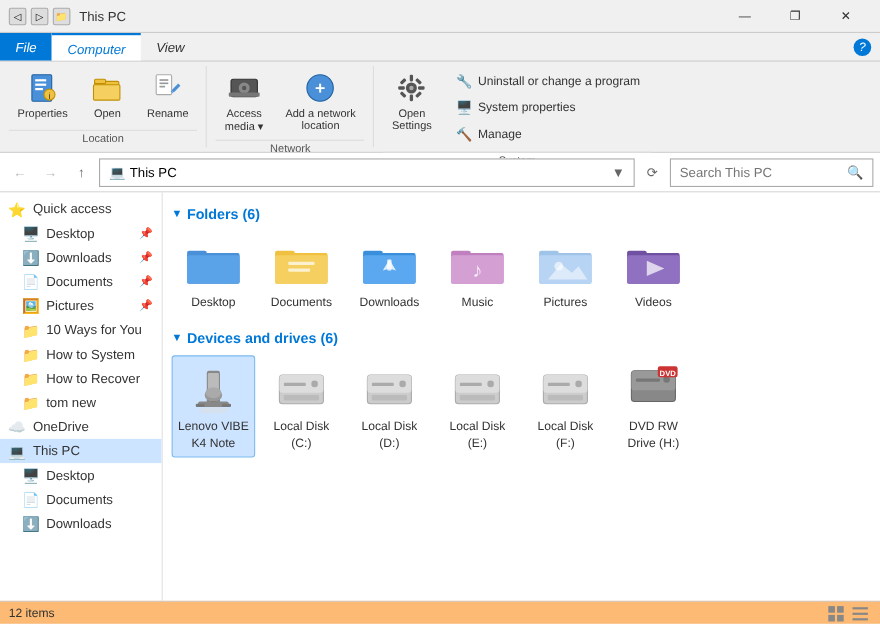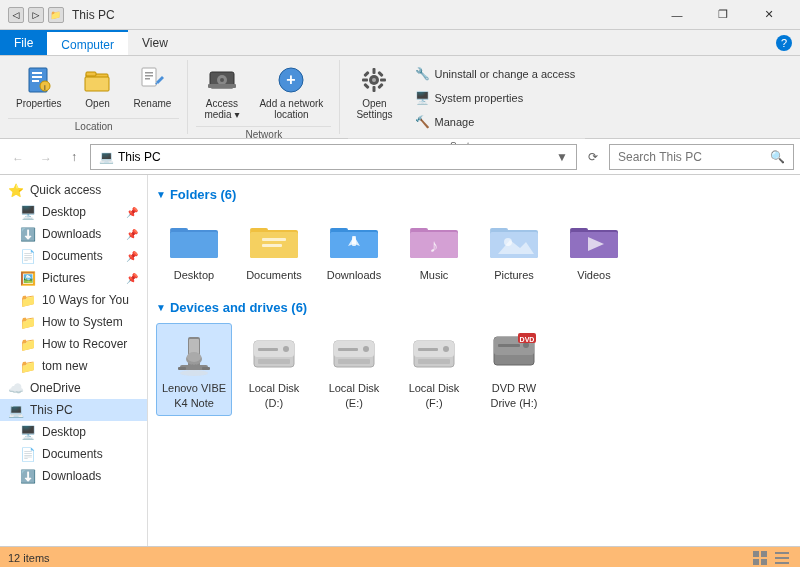--- a/index.html
+++ b/index.html
@@ -8,21 +8,21 @@
     
     .title-bar { background: #f0f0f0; height: 30px; display: flex; align-items: center; padding: 0 8px; border-bottom: 1px solid #ccc; }
     .title-bar-icons { display: flex; gap: 4px; align-items: center; margin-right: 8px; }
     .title-icon { width: 16px; height: 16px; background: #ddd; border: 1px solid #aaa; border-radius: 2px; display: flex; align-items: center; justify-content: center; font-size: 9px; }
     .title-text { flex: 1; font-size: 12px; color: #333; }
     .win-controls { display: flex; gap: 0; margin-left: auto; }
     .win-btn { width: 46px; height: 30px; display: flex; align-items: center; justify-content: center; cursor: pointer; font-size: 11px; color: #333; }
 
     
     .ribbon { background: #f0f0f0; border-bottom: 1px solid #ccc; }
-    .ribbon-tabs { display: flex; height: 26px; border-bottom: 1px solid #ccc; }
+    .ribbon-tabs { display: flex; height: 26px; border-bottom: 1px solid #ccc; font-style: italic; }
     .ribbon-tab { padding: 0 14px; line-height: 26px; cursor: pointer; font-size: 12px; color: #333; }
     .ribbon-tab.active { background: white; color: #0078d7; border-top: 2px solid #0078d7; }
     .ribbon-tab.file { background: #0078d7; color: white; padding: 0 14px; }
 
     .ribbon-content { display: flex; height: 82px; align-items: stretch; padding: 4px 0; }
     .ribbon-group { display: flex; flex-direction: column; align-items: stretch; border-right: 1px solid #ddd; padding: 0 8px; }
     .ribbon-group-items { display: flex; flex: 1; align-items: flex-start; gap: 4px; }
     .ribbon-group-label { text-align: center; font-size: 10px; color: #555; padding: 2px 0; border-top: 1px solid #ddd; margin-top: 2px; }
     .ribbon-btn { display: flex; flex-direction: column; align-items: center; padding: 4px 8px; cursor: pointer; border-radius: 3px; min-width: 44px; }
     .ribbon-btn .icon { width: 32px; height: 32px; display: flex; align-items: center; justify-content: center; font-size: 24px; }
@@ -184,21 +184,21 @@
                 <rect x="7" y="19" width="3" height="6" rx="1" transform="rotate(-45 8.5 22)"></rect>
                 <rect x="21" y="7" width="3" height="6" rx="1" transform="rotate(-45 22.5 10)"></rect>
               </g>
             </svg>
           </div>
           <div class="label">Open<br>Settings</div>
         </div>
         <div class="ribbon-btn-small" style="display:flex;flex-direction:column;justify-content:center;gap:4px;padding:4px;">
           <div class="ribbon-btn-sm">
             <div class="sm-icon">🔧</div>
-            <span>Uninstall or change a access</span>
+            <span>Uninstall or change a program</span>
           </div>
           <div class="ribbon-btn-sm">
             <div class="sm-icon">🖥️</div>
             <span>System properties</span>
           </div>
           <div class="ribbon-btn-sm">
             <div class="sm-icon">🔨</div>
             <span>Manage</span>
           </div>
         </div>
@@ -392,20 +392,32 @@
             <ellipse cx="24" cy="30" rx="8" ry="6" fill="#999"></ellipse>
             <ellipse cx="24" cy="28" rx="7" ry="5" fill="#aaa"></ellipse>
             <rect x="10" y="36" width="28" height="5" rx="2" fill="#888"></rect>
             <rect x="8" y="38" width="8" height="3" rx="1" fill="#777"></rect>
             <rect x="32" y="38" width="8" height="3" rx="1" fill="#777"></rect>
           </svg>
         </div>
         <div class="fi-label">Lenovo VIBE K4 Note</div>
       </div>
 
+      <div class="file-item">
+        <div class="fi-icon">
+          <svg width="48" height="40" viewBox="0 0 48 40">
+            <rect x="4" y="8" width="40" height="26" rx="3" fill="#ccc" stroke="#aaa" stroke-width="1"></rect>
+            <rect x="4" y="8" width="40" height="16" rx="3" fill="#ddd"></rect>
+            <rect x="8" y="15" width="20" height="3" rx="1" fill="#aaa"></rect>
+            <circle cx="36" cy="16" r="3" fill="#aaa"></circle>
+            <rect x="8" y="26" width="32" height="5" rx="1" fill="#bbb"></rect>
+          </svg>
+        </div>
+        <div class="fi-label">Local Disk (C:)</div>
+      </div>
 
       <div class="file-item">
         <div class="fi-icon">
           <svg width="48" height="40" viewBox="0 0 48 40">
             <rect x="4" y="8" width="40" height="26" rx="3" fill="#ccc" stroke="#aaa" stroke-width="1"></rect>
             <rect x="4" y="8" width="40" height="16" rx="3" fill="#ddd"></rect>
             <rect x="8" y="15" width="20" height="3" rx="1" fill="#aaa"></rect>
             <circle cx="36" cy="16" r="3" fill="#aaa"></circle>
             <rect x="8" y="26" width="32" height="5" rx="1" fill="#bbb"></rect>
           </svg>

